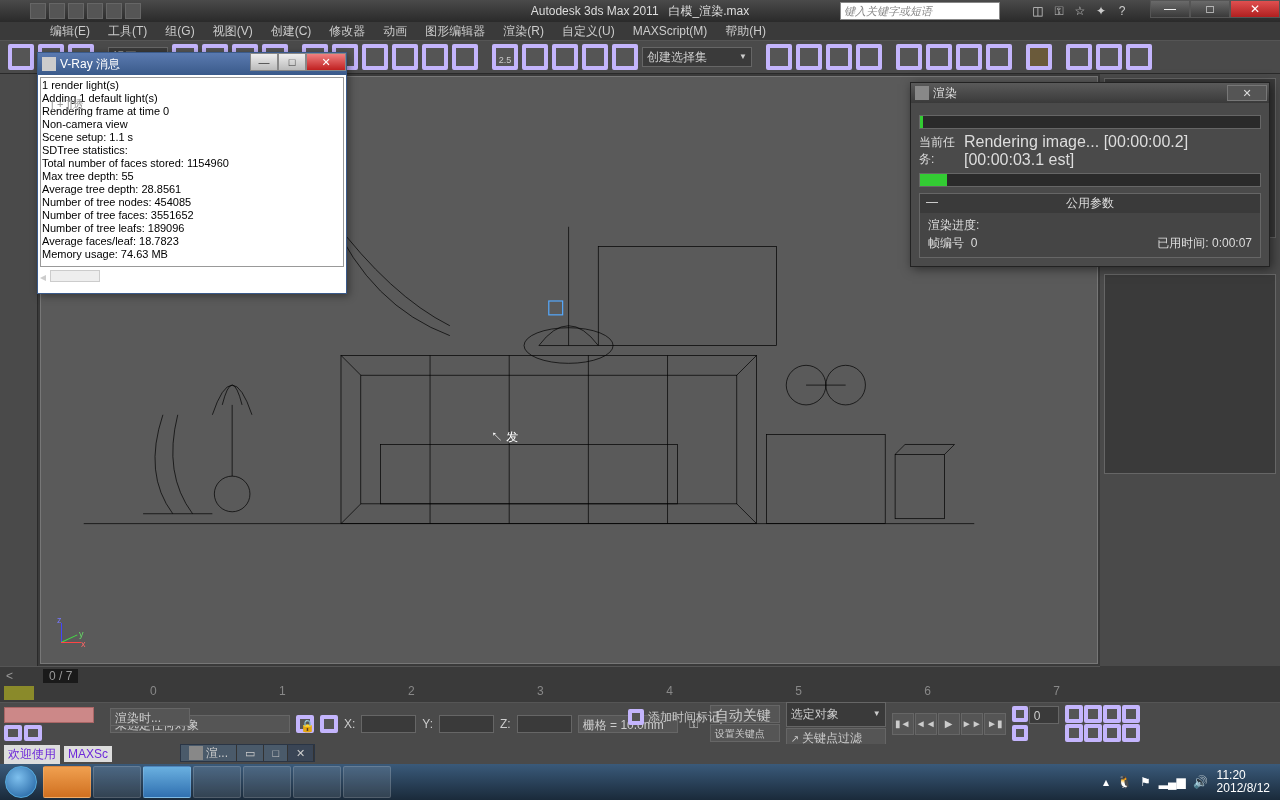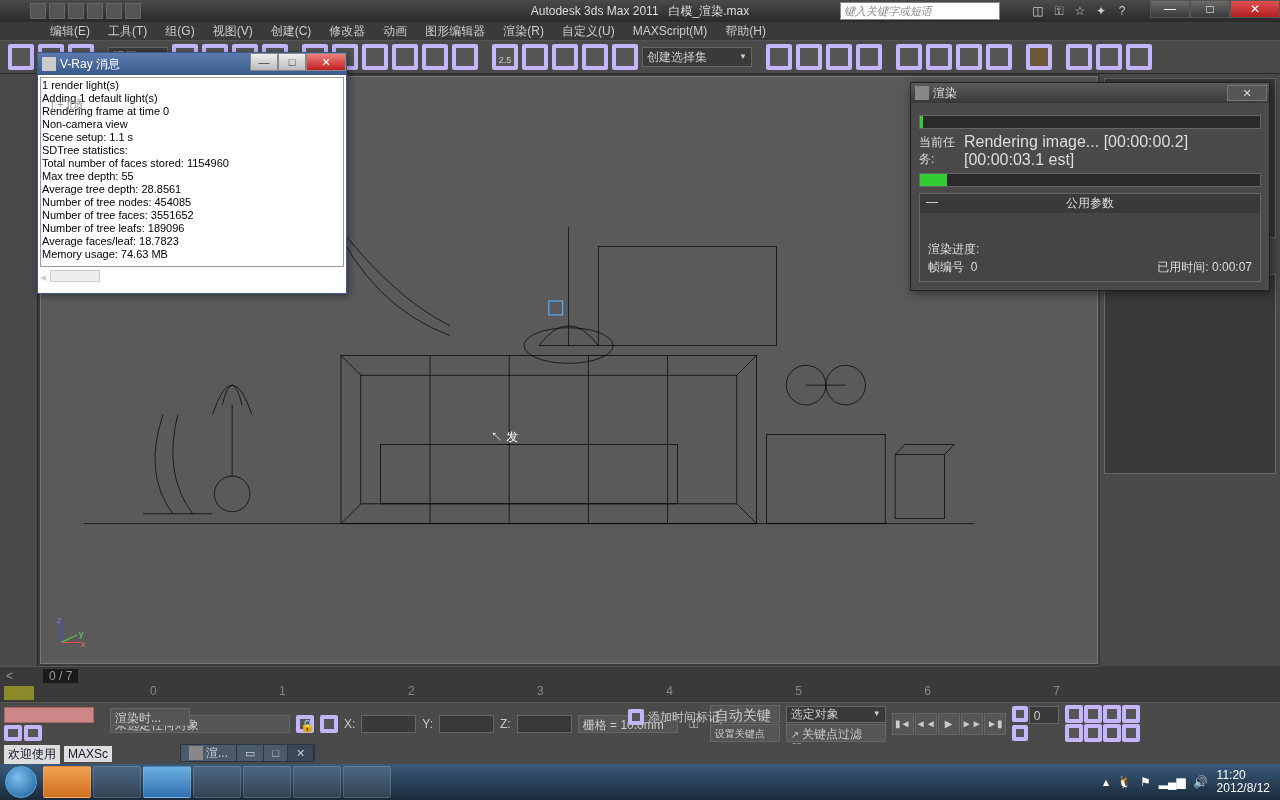--- a/index.html
+++ b/index.html
@@ -41,21 +41,21 @@
 .ruler { position:absolute; bottom:98px; left:110px; right:180px; height:18px; background:#3a3a3a; display:flex; justify-content:space-between; padding:0 40px; color:#888; font-size:10px;}
 .slider { position:absolute; bottom:98px; left:0; width:108px; height:18px; background:#3a3a3a; }
 .slider .handle { width:30px; height:14px; background:#8a8a2a; margin:2px 0 0 4px;}
 .statusbar { position:absolute; bottom:56px; left:0; right:0; height:42px; background:#4a4a4a; border-top:1px solid #555; display:flex; align-items:center; padding:0 4px; gap:6px; font-size:11px; color:#ccc;}
 .sb-box { background:#555; border:1px solid #666; padding:2px 4px; height:18px; line-height:14px;}
 .sb-sel { width:180px; }
 .sb-coord { width:55px; background:#3a3a3a; }
 .playback { display:flex; gap:1px; }
 .playback .pb { width:22px; height:22px; background:#555; border:1px solid #666; text-align:center; line-height:20px; font-size:10px;}
 .welcomebar { position:absolute; bottom:36px; left:0; right:0; height:20px; background:#4a4a4a; display:flex; align-items:center; font-size:11px;}
-.welcomebar .tab { background:#ddd; color:#0f172a; padding:1px 4px; margin-left:4px; }
+.welcomebar .tab { background:#ddd; color:#6d28d9; padding:1px 4px; margin-left:4px; }
 .taskbar { position:absolute; bottom:0; left:0; right:0; height:36px; background:linear-gradient(#3a5a7a,#1a2a3a); display:flex; align-items:center; }
 .start { width:42px; height:36px; display:flex; align-items:center; justify-content:center; }
 .start-orb { width:32px; height:32px; border-radius:50%; background:radial-gradient(circle at 40% 35%,#7ec0ee,#1a5a9a); border:1px solid #5ad; }
 .tbitem { width:48px; height:32px; background:rgba(255,255,255,0.1); border:1px solid rgba(255,255,255,0.15); margin:0 1px; border-radius:2px;}
 .tray { position:absolute; right:0; display:flex; align-items:center; gap:8px; color:#fff; font-size:11px; padding-right:10px;}
 .tray .clock { text-align:left; line-height:13px; }
 
 .win { position:absolute; background:#fff; border:1px solid #3a5a8a; box-shadow:2px 2px 8px rgba(0,0,0,0.4); }
 .win-title { height:22px; background:linear-gradient(#5a7ab0,#3a5a8a); display:flex; align-items:center; padding:0 4px; color:#fff; font-size:12px; position:relative;}
 .win-title .wc { position:absolute; right:0; top:0; display:flex;}
@@ -69,21 +69,21 @@
 .render-title { height:20px; background:linear-gradient(#5a5a5a,#3a3a3a); display:flex; align-items:center; padding:0 4px; color:#ddd; font-size:12px; position:relative;}
 .render-title .x { position:absolute; right:2px; width:40px; height:16px; background:#555; border:1px solid #777; text-align:center; font-size:11px; line-height:14px;}
 .render-body { padding:8px; color:#ddd; font-size:11px;}
 .render-row { display:flex; justify-content:space-between; margin:4px 0; align-items:center;}
 .rbtn { background:#555; border:1px solid #777; padding:2px 12px; font-size:11px; color:#ddd;}
 .progress { height:14px; background:#2a2a2a; border:1px solid #666; margin:4px 0; position:relative;}
 .progress .fill { height:100%; background:#3c3;}
 .params { border:1px solid #666; background:#454545; margin-top:6px;}
 .params-title { background:#3a3a3a; text-align:center; padding:1px; font-size:11px; position:relative;}
 .params-title .dash { position:absolute; left:6px;}
-.params-body { padding:4px 8px; font-size:11px;margin-top:24px;}
+.params-body { padding:4px 8px; font-size:11px;}
 .prow { display:flex; justify-content:space-between; padding:1px 0;}
 .mini-task { position:absolute; bottom:38px; left:180px; height:18px; display:flex; background:#4a5a6a; border:1px solid #2a3545;}
 .mini-task .mt { padding:0 8px; display:flex; align-items:center; gap:3px; border-right:1px solid #333; font-size:11px;}
 .mini-task .ic { width:14px; height:14px; background:#888; }
 </style>
 </head>
 <body>
 
 <div class="titlebar">
   <div class="tb-icons">
@@ -270,21 +270,21 @@
     <div class="sb-box sb-coord"></div>
   <span>Z:</span>
     <div class="sb-box sb-coord"></div>
   <div class="sb-box" style="width:100px">栅格 = 10.0mm</div>
   <span style="width:20px;text-align:center">⚿</span>
   <div style="display:flex;flex-direction:column;gap:1px">
     <div class="sb-box" style="width:70px;font-size:14px">自动关键点</div>
     <div class="sb-box" style="width:70px;font-size:10px">设置关键点</div>
   </div>
   <div style="display:flex;flex-direction:column;gap:1px">
-    <div class="tcombo" style="width:100px;height:17px">
+    <div class="tcombo" style="width:100px;height:25px">
         <span>选定对象</span>
         <span class="ar">▼</span>
       </div>
     <div class="sb-box" style="width:100px;font-size:10px">↗ <span>关键点过滤器...</span></div>
   </div>
   <div class="playback">
     <span class="pb">▮◄</span>
     <span class="pb">◄◄</span>
     <span class="pb">▶</span>
     <span class="pb">►►</span>

